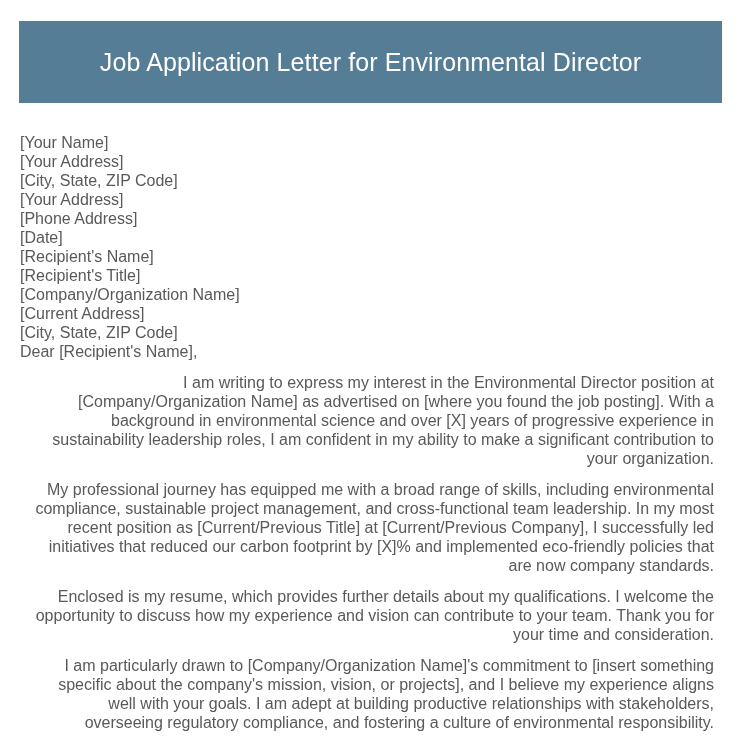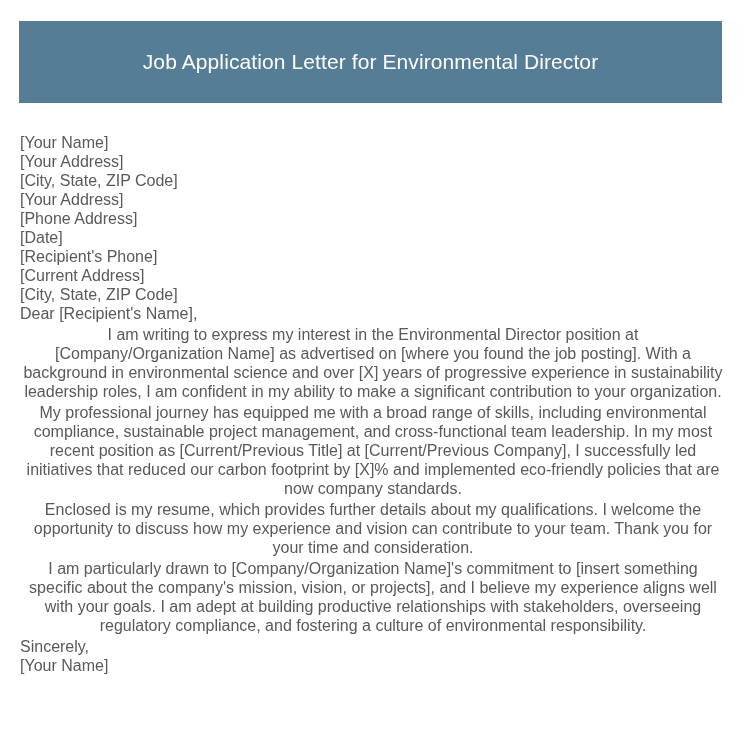--- a/index.html
+++ b/index.html
@@ -29,21 +29,21 @@
     height: 82px;
     background: #567d96;
     display: flex;
     align-items: center;
     justify-content: center;
     box-sizing: border-box;
   }
 
   .title-banner .title-text {
     color: #ffffff;
-    font-size: 21px;
+    font-size: 25px;
     font-weight: normal;
     letter-spacing: 0.1px;
     line-height: 1.2;
     font-family: "Liberation Sans", sans-serif;
   }
 
   .letter-body {
     position: absolute;
     left: 20px;
     top: 133px;
@@ -54,22 +54,22 @@
     font-family: "Liberation Sans", sans-serif;
   }
 
   .addr-line {
     display: block;
     white-space: nowrap;
   }
 
   .para {
     display: block;
-    margin: 2px;
-    text-align: center;
+    margin: 12px;
+    text-align: right;
   }
 
   .salutation,
   .closing-line,
   .signature-line {
     display: block;
     white-space: nowrap;
   }
 </style>
 </head>
@@ -84,21 +84,23 @@
   <div class="letter-body">
 
     <span class="addr-line">[Your Name]</span>
     <span class="addr-line">[Your Address]</span>
     <span class="addr-line">[City, State, ZIP Code]</span>
     <span class="addr-line">[Your Address]</span>
     <span class="addr-line">[Phone Address]</span>
 
     <span class="addr-line">[Date]</span>
 
-    <span class="addr-line">[Recipient's Phone]</span>
+    <span class="addr-line">[Recipient's Name]</span>
+    <span class="addr-line">[Recipient's Title]</span>
+    <span class="addr-line">[Company/Organization Name]</span>
     <span class="addr-line">[Current Address]</span>
     <span class="addr-line">[City, State, ZIP Code]</span>
 
     <span class="salutation">Dear [Recipient's Name],</span>
 
     <p class="para">I am writing to express my interest in the Environmental Director position at [Company/Organization Name] as advertised on [where you found the job posting]. With a background in environmental science and over [X] years of progressive experience in sustainability leadership roles, I am confident in my ability to make a significant contribution to your organization.</p>
     <p class="para">My professional journey has equipped me with a broad range of skills, including environmental compliance, sustainable project management, and cross-functional team leadership. In my most recent position as [Current/Previous Title] at [Current/Previous Company], I successfully led initiatives that reduced our carbon footprint by [X]% and implemented eco-friendly policies that are now company standards.</p>
     <p class="para">Enclosed is my resume, which provides further details about my qualifications. I welcome the opportunity to discuss how my experience and vision can contribute to your team. Thank you for your time and consideration.</p>
     <p class="para">I am particularly drawn to [Company/Organization Name]'s commitment to [insert something specific about the company's mission, vision, or projects], and I believe my experience aligns well with your goals. I am adept at building productive relationships with stakeholders, overseeing regulatory compliance, and fostering a culture of environmental responsibility.</p>
 

